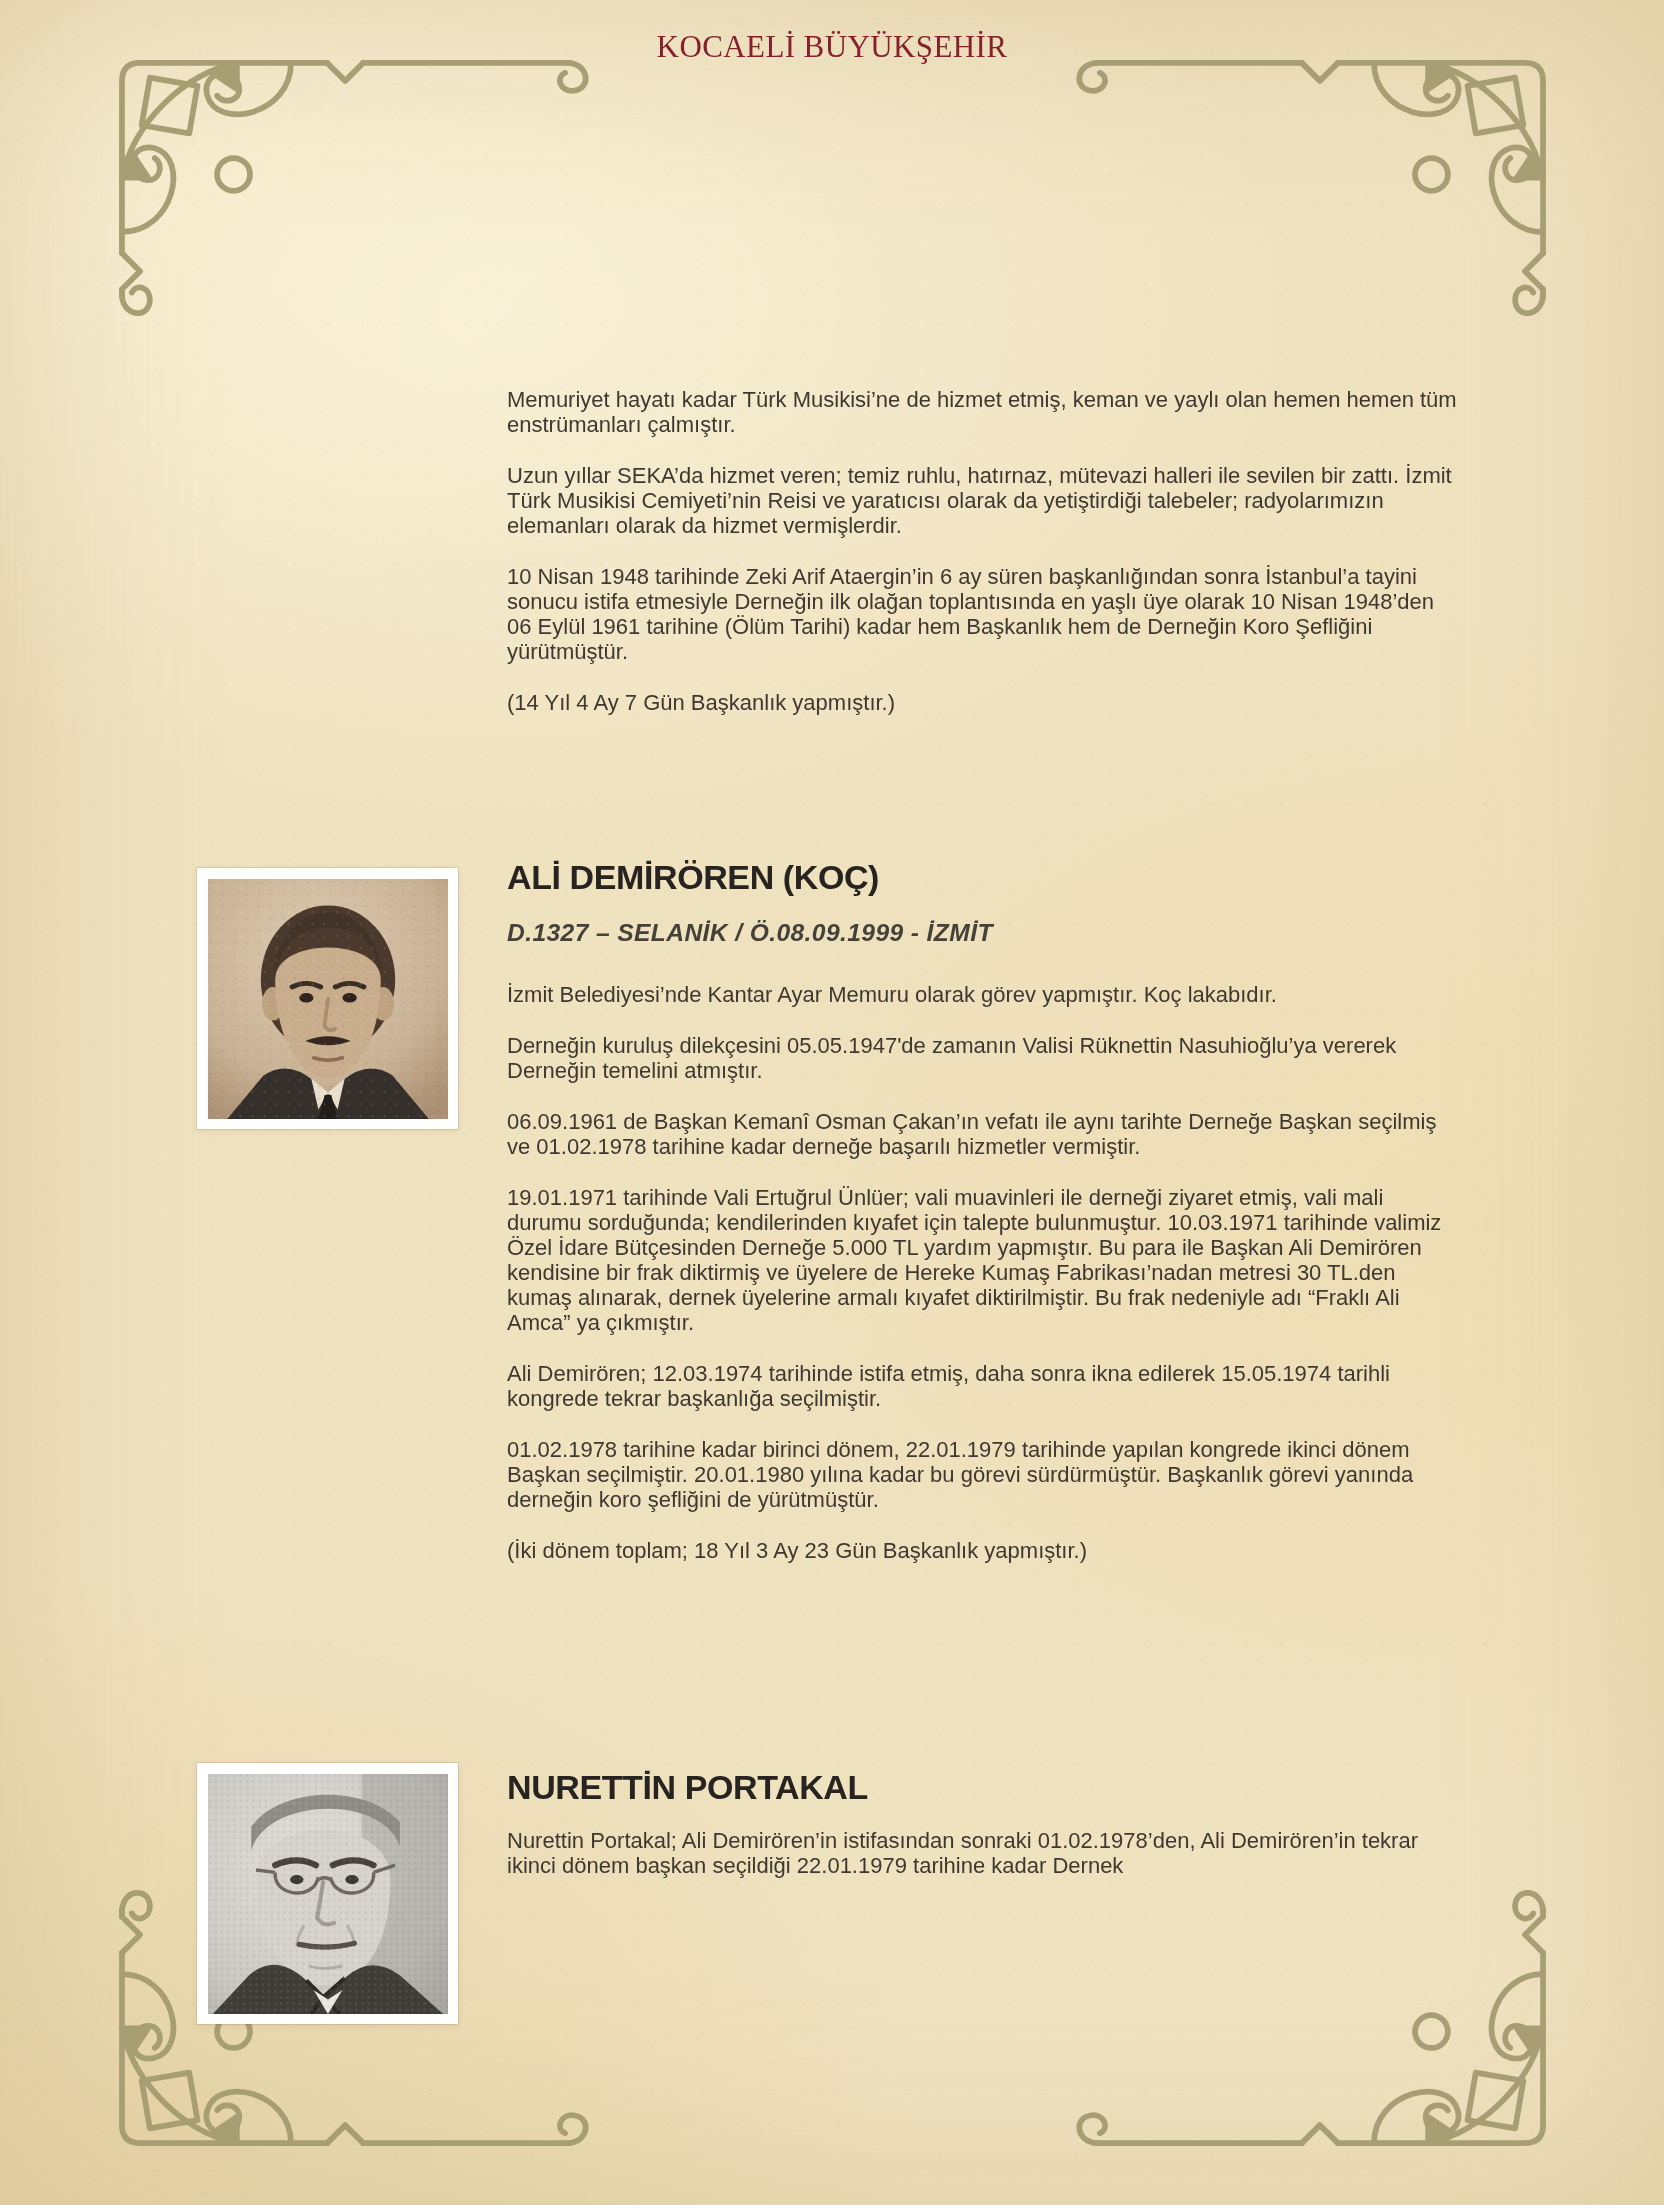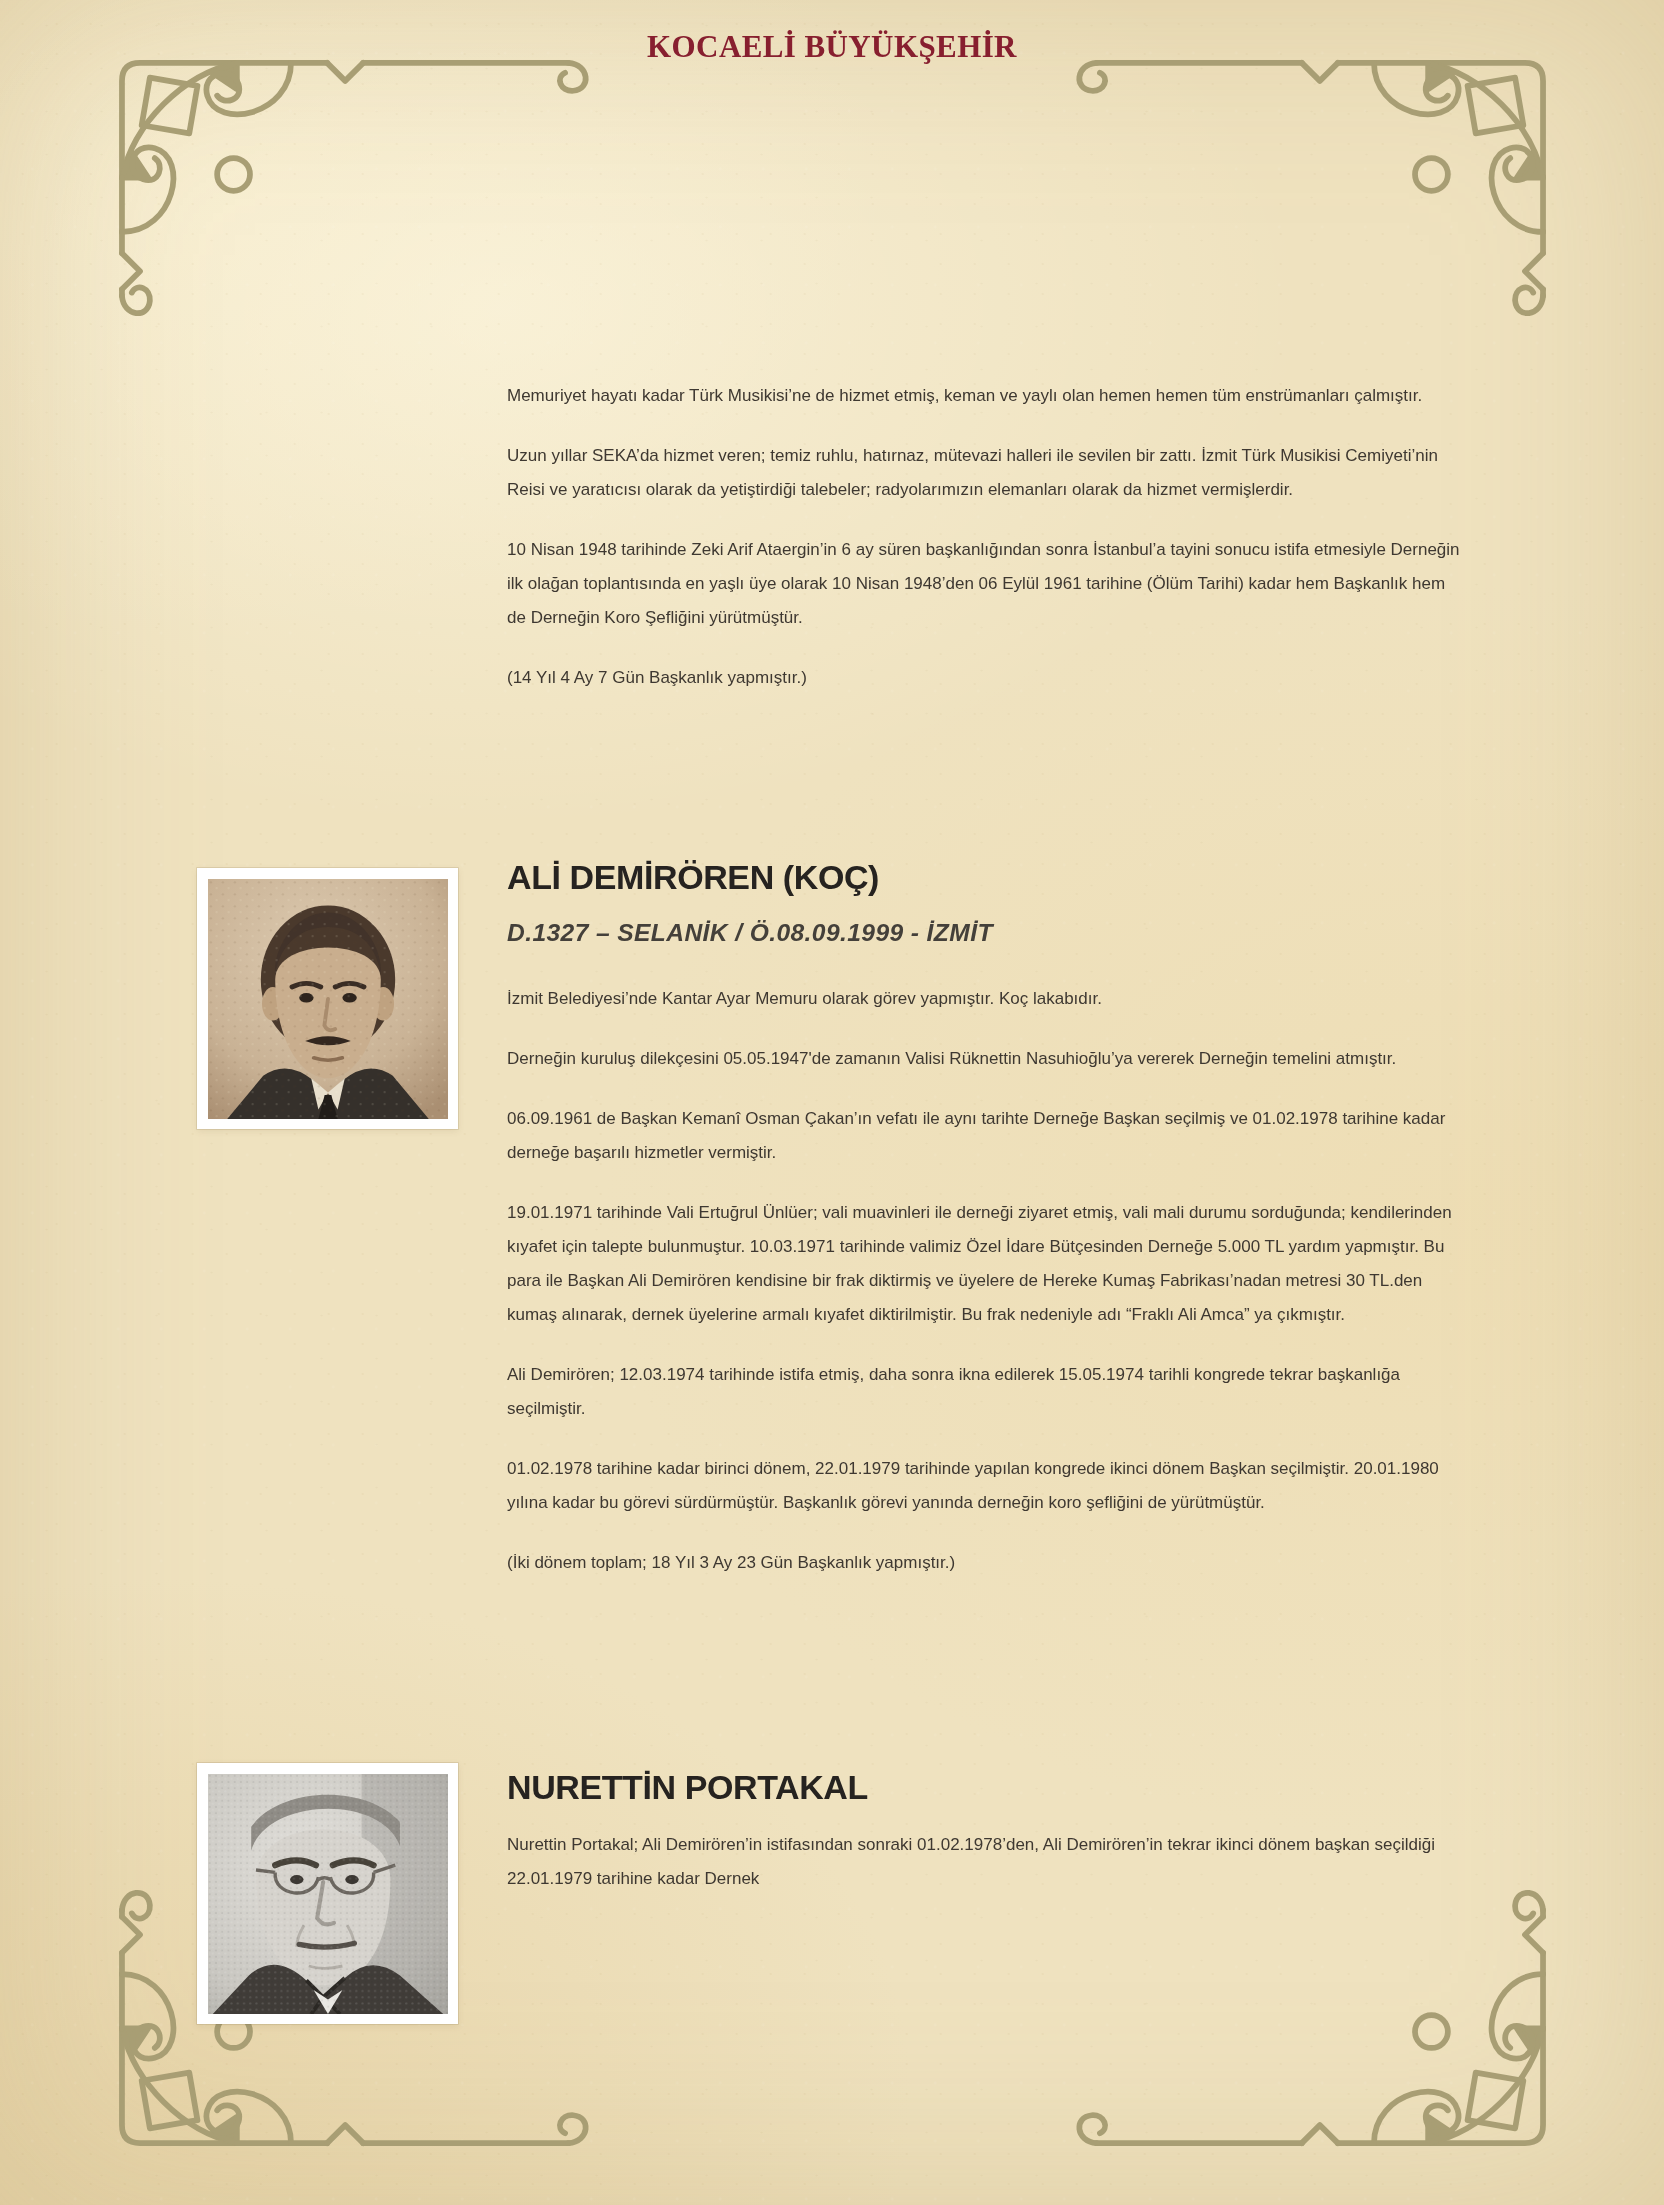--- a/index.html
+++ b/index.html
@@ -25,38 +25,38 @@
       radial-gradient(rgba(255,255,255,.08) 0.8px, transparent 1.6px);
     background-size: 34px 30px, 55px 43px, 43px 58px;
     background-position: 5.7px 9px, 19px 4.1px, 10.7px 24px;
   }
 
   
   .assoc-title{
     position:absolute;top:24.6px;left:0;width:100%;
     text-align:center;
     font-family:"Liberation Serif", serif;
-    font-weight:700;
+    font-weight:400;
     font-size:31px;line-height:43px;
     letter-spacing:0.4px;
     color:#871f2f;
   }
 
   
   .orn{position:absolute;width:509px;height:279px;}
   .orn.tl{left:112px;top:53px;}
   .orn.tr{left:1044px;top:53px;transform:scaleX(-1);}
   .orn.bl{left:112px;top:1874px;transform:scaleY(-1);}
   .orn.br{left:1044px;top:1874px;transform:scale(-1,-1);}
 
   
   .textcol{position:absolute;left:507px;width:954px;color:#3e3831;}
   .textcol p{
-    margin:0 0 26px 0;
-    font-size:17px;line-height:34px;
+    margin:8px 0 26px 0;
+    font-size:22px;line-height:25px;
     font-weight:400;
   }
   .intro{top:379px;}
   .sec1{top:858px;}
   .sec2{top:1768px;}
   .person-heading{
     margin:0 0 21.3px 0;
     font-size:34px;line-height:39px;
     font-weight:700;
     letter-spacing:-0.4px;

